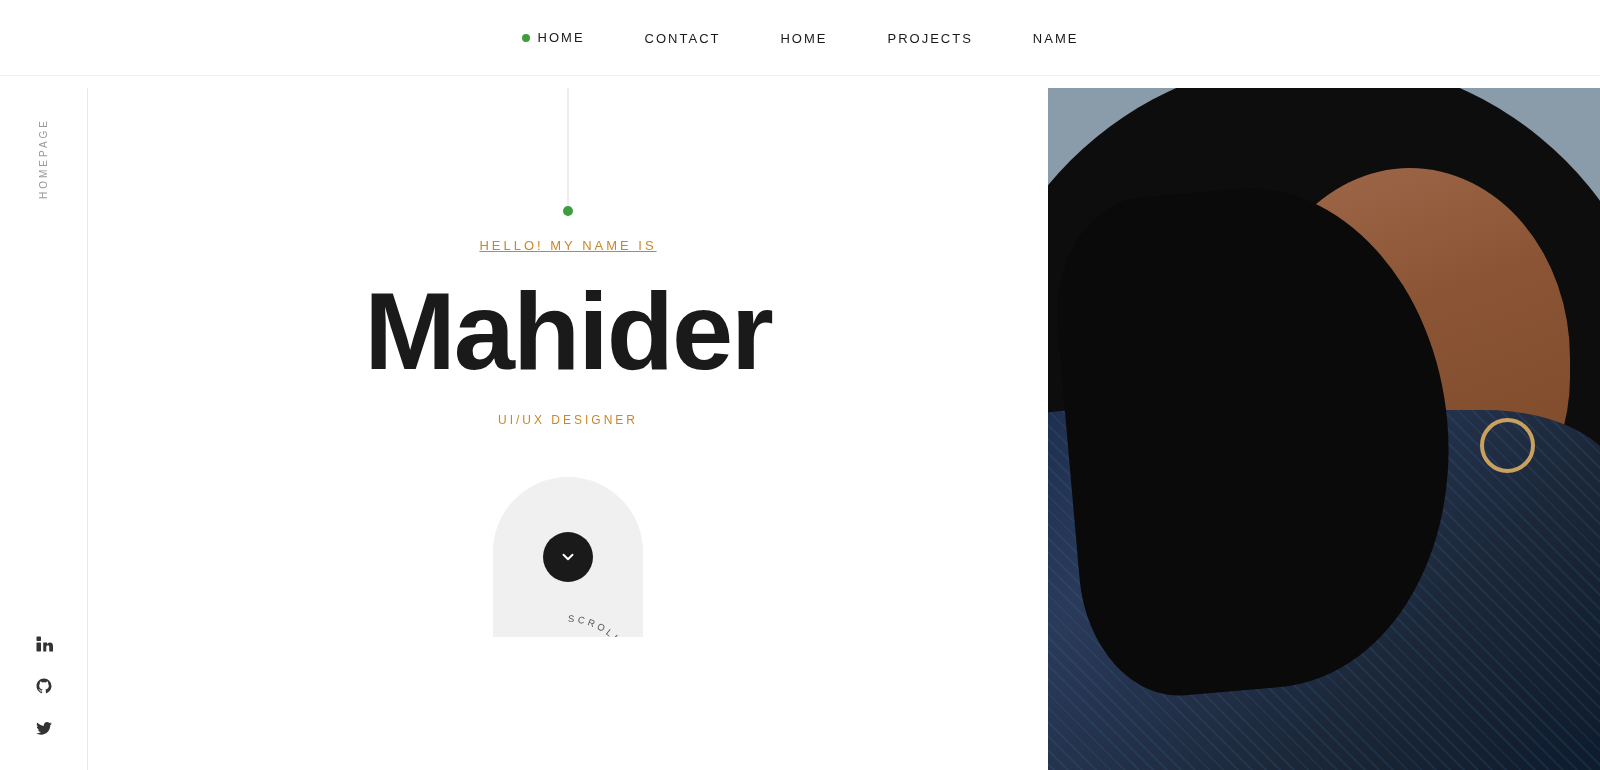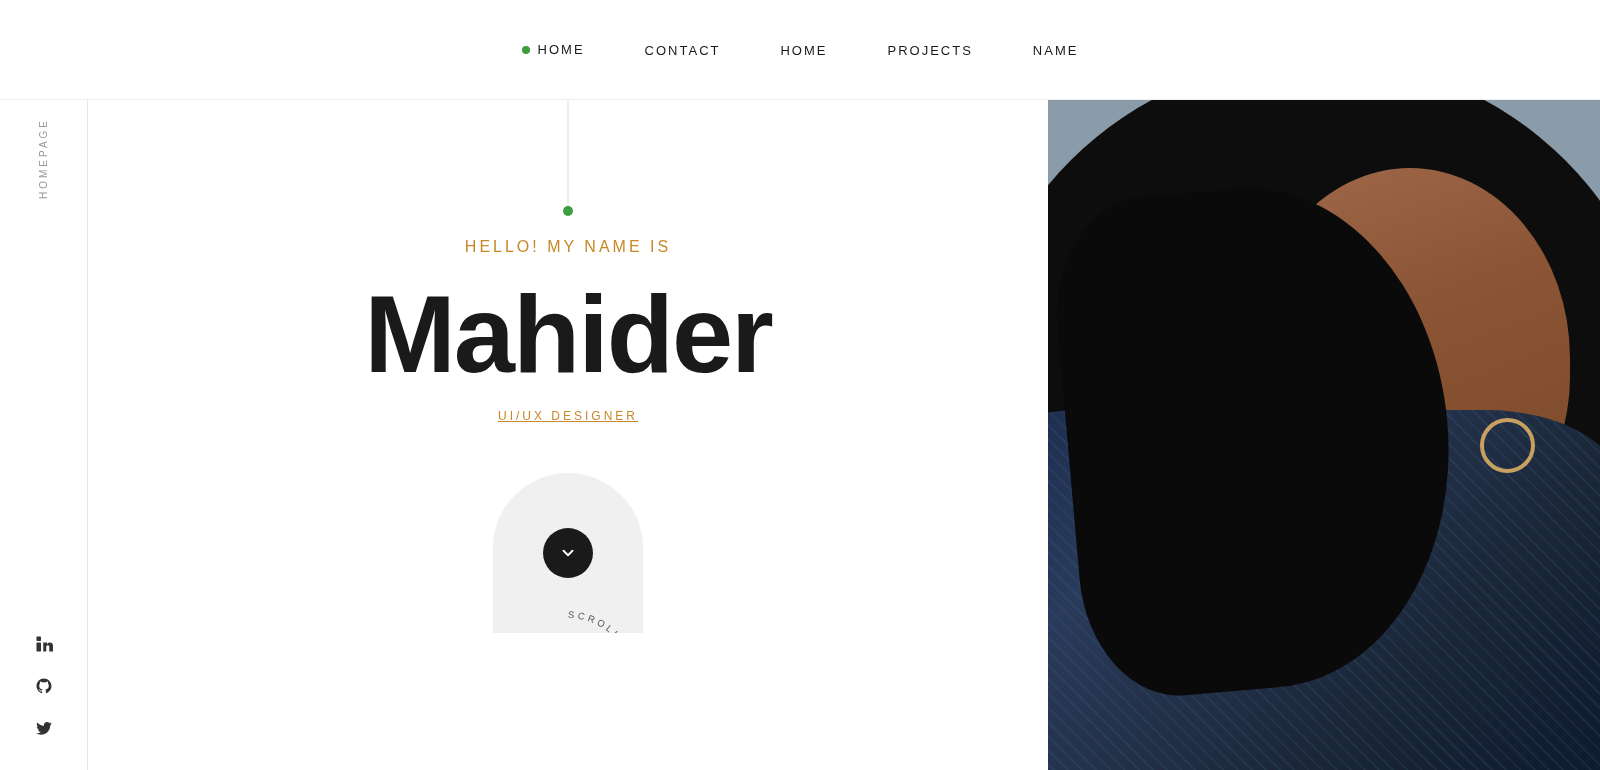--- a/index.html
+++ b/index.html
@@ -12,21 +12,21 @@
       overflow: hidden;
       position: relative;
     }
 
     
     nav {
       position: fixed;
       top: 0;
       left: 0;
       right: 0;
-      height: 100px;
+      height: 76px;
       background: #fff;
       display: flex;
       align-items: center;
       justify-content: center;
       z-index: 100;
       border-bottom: 1px solid #f0f0f0;
     }
 
     .nav-links {
       display: flex;
@@ -151,35 +151,36 @@
       border-radius: 50%;
     }
 
     .hero-text {
       margin-top: 150px;
       text-align: center;
       padding: 0 40px;
     }
 
     .hello-label {
-      font-size: 16px;
+      font-size: 13px;
       letter-spacing: 3px;
       color: #c8882a;
       text-transform: uppercase;
       font-weight: 500;
       margin-bottom: 20px;
+      text-decoration: underline;
     }
 
     .hero-name {
       font-size: 110px;
       font-weight: 800;
       color: #1a1a1a;
       line-height: 1.05;
       letter-spacing: -2px;
-      margin-bottom: 17px;
+      margin-bottom: 24px;
     }
 
     .role-label {
       font-size: 12px;
       letter-spacing: 3px;
       color: #c8882a;
       text-transform: uppercase;
       font-weight: 500;
       margin-bottom: 40px;
     }
@@ -296,21 +297,21 @@
 
   <div class="content-left">
     <div class="vertical-line"></div>
     <div class="line-dot" style="background: rgb(61, 158, 61);"></div>
 
     <div class="hero-text">
       <p class="hello-label" style="color: rgb(200, 136, 42);">HELLO! MY NAME IS</p>
       <h1 class="hero-name" style="color: rgb(26, 26, 26);">
         <span>Mahider</span><br>
       </h1>
-      <p class="role-label" style="color: rgb(200, 136, 42); text-decoration: underline;">UI/UX DESIGNER</p>
+      <p class="role-label" style="color: rgb(200, 136, 42);">UI/UX DESIGNER</p>
     </div>
 
     <div class="scroll-widget">
       <div class="scroll-arch">
 
         <svg class="rotating-text" viewBox="0 0 150 160">
           <defs>
             <path id="archPath" d="M 75,145 A 65,65 0 1,1 74.9,145"></path>
           </defs>
           <text font-size="9.5" fill="#555" font-family="Arial" letter-spacing="3" font-weight="400">

